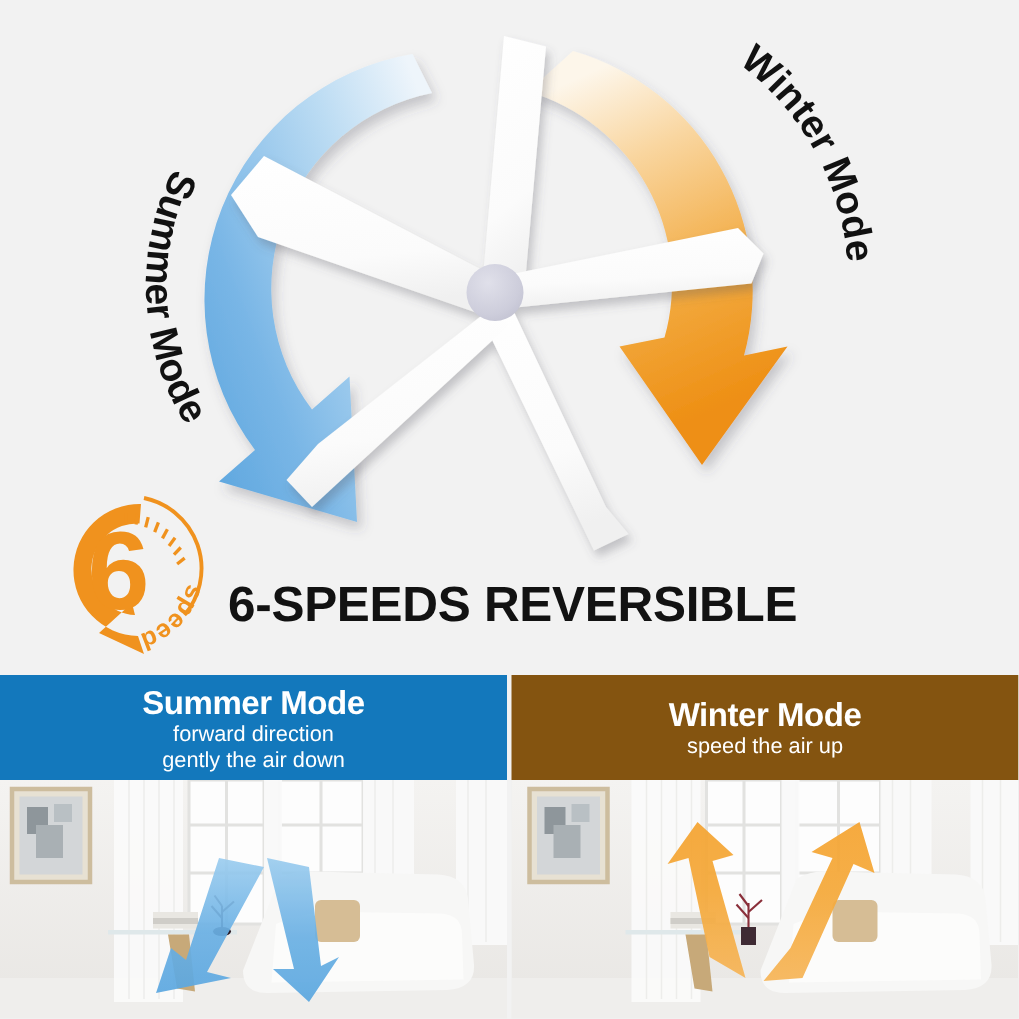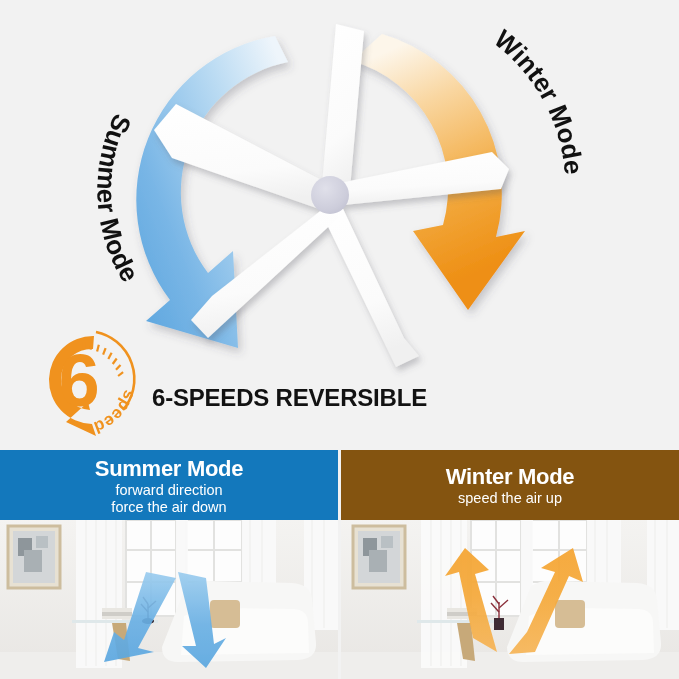--- a/index.html
+++ b/index.html
@@ -15,21 +15,21 @@
   #hero{position:absolute;left:0;top:0;width:679px;height:450px;background:#f2f2f2;overflow:hidden;}
   #hero svg{position:absolute;left:0;top:0;}
 
   
   #title-row{
     position:absolute;left:0;top:378px;width:679px;height:62px;
   }
   #speed-badge{position:absolute;left:22px;top:-60px;width:120px;height:120px;}
   #main-title{
     position:absolute;left:152px;top:6px;
-    font-size:24px;font-weight:bold;letter-spacing:-0.2px;
+    font-size:33px;font-weight:bold;letter-spacing:-0.2px;
     color:#121212;white-space:nowrap;
     font-family:"Liberation Sans", sans-serif;
   }
 
   
   #banner{position:absolute;left:0;top:450px;width:679px;height:70px;display:flex;background:#f2f2f2;}
   .banner-half{
     flex:0 0 auto;height:70px;box-sizing:border-box;
     display:flex;flex-direction:column;align-items:center;justify-content:center;
     color:#ffffff;text-align:center;
@@ -169,21 +169,21 @@
       </text>
     </svg>
 
     <div id="main-title">6-SPEEDS REVERSIBLE</div>
   </div>
 
   <div id="banner">
     <div id="banner-summer" class="banner-half">
       <div class="banner-title">Summer Mode</div>
       <div class="banner-sub">forward direction</div>
-      <div class="banner-sub">force the air down</div>
+      <div class="banner-sub">gently the air down</div>
     </div>
     <div id="banner-gap"></div>
     <div id="banner-winter" class="banner-half">
       <div class="banner-title">Winter Mode</div>
       <div class="banner-sub">speed the air up</div>
     </div>
   </div>
 
   <div id="photos">
 

